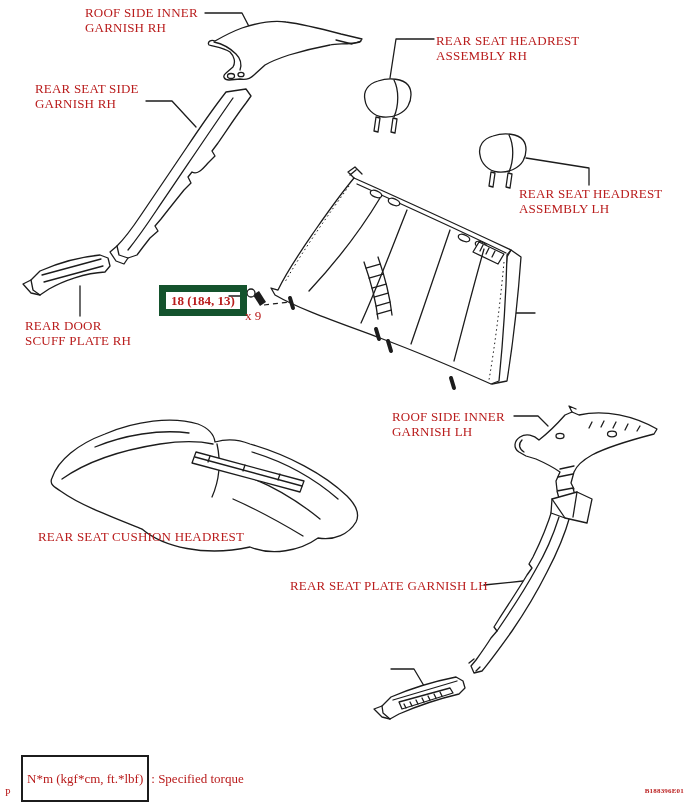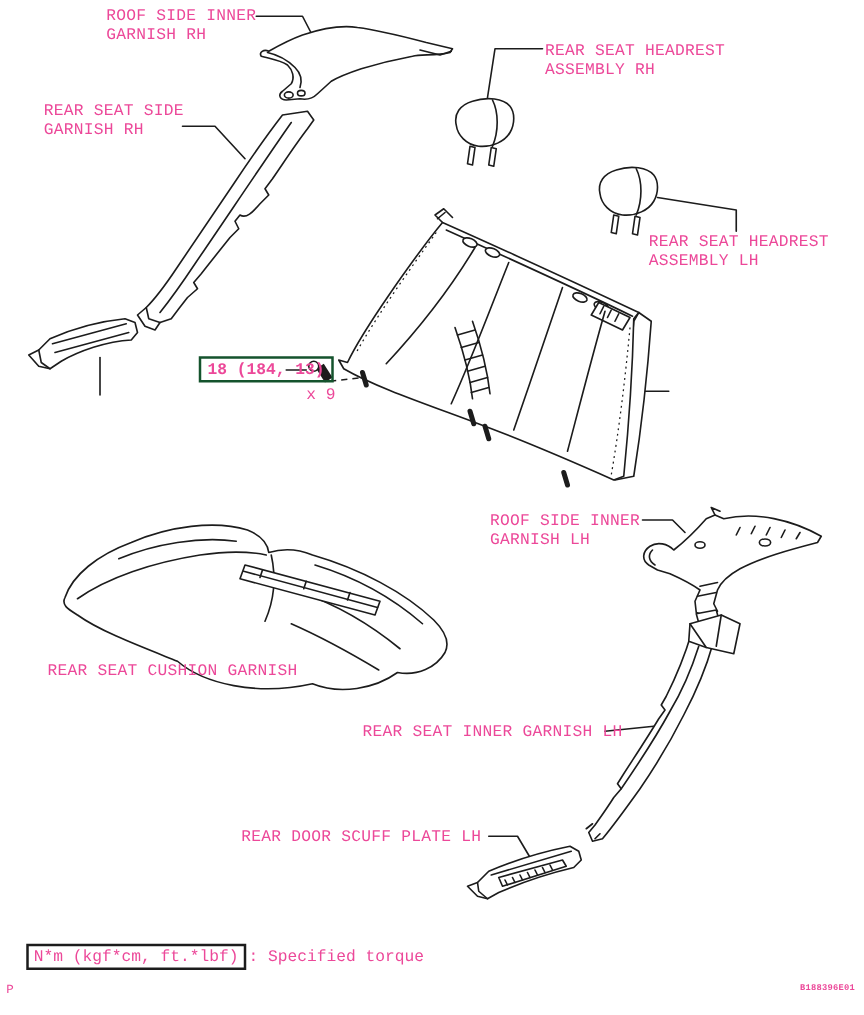--- a/index.html
+++ b/index.html
@@ -1,24 +1,24 @@
 <!DOCTYPE html>
 <html><head>
 <meta charset="utf-8">
 <style>
   html,body{margin:0;padding:0;background:#fff}
   .page{position:relative;width:691px;height:812px;background:#fff;
-        font-family:Liberation Mono, monospace;color:#ec4899;overflow:hidden}
+        font-family:Liberation Serif, serif;color:#b91c1c;overflow:hidden}
   .art{position:absolute;left:0;top:0}
   .lbl{position:absolute;font-size:13px;line-height:15px;white-space:pre-line;letter-spacing:.2px}
-  .torque-box{position:absolute;left:159px;top:285px;border:2px solid #14532d;
+  .torque-box{position:absolute;left:159px;top:285px;border:7px solid #14532d;
               padding:0 5px;height:17px;line-height:17px;font-size:13px;font-weight:bold}
   .x4{position:absolute;left:245px;top:308px;font-size:13px}
   .legend{position:absolute;left:21px;top:755px;font-size:13px;display:flex;align-items:center}
-  .legend-box{border:2px solid #1c1c1c;padding:0 4px;height:17px;line-height:17px;display:inline-block}
+  .legend-box{border:2px solid #1c1c1c;padding:13px 4px;height:17px;line-height:17px;display:inline-block}
   .legend-desc{margin-left:2px}
   .pmark{position:absolute;left:5px;top:787px;font-size:10px}
   .fig-code{position:absolute;right:7px;top:787px;font-size:7px;font-weight:bold;letter-spacing:.2px}
   
   .ln{fill:none;stroke:#1c1c1c;stroke-width:1.3;stroke-linecap:round;stroke-linejoin:round}
   .wt{fill:#fff;stroke:#1c1c1c;stroke-width:1.3;stroke-linejoin:round}
   .blk{fill:#1c1c1c;stroke:none}
   .bolt{fill:none;stroke:#1c1c1c;stroke-width:4;stroke-linecap:round}
   .dash{fill:none;stroke:#1c1c1c;stroke-width:1.2;stroke-dasharray:5 4}
   .dot{fill:none;stroke:#1c1c1c;stroke-width:1;stroke-dasharray:1.5 3}
@@ -152,25 +152,26 @@
   </svg>
 
   <div class="lbl" style="left:85px;top:5px">ROOF SIDE INNER
 GARNISH RH</div>
   <div class="lbl" style="left:436px;top:33px">REAR SEAT HEADREST
 ASSEMBLY RH</div>
   <div class="lbl" style="left:35px;top:81px">REAR SEAT SIDE
 GARNISH RH</div>
   <div class="lbl" style="left:519px;top:186px">REAR SEAT HEADREST
 ASSEMBLY LH</div>
+  <div class="lbl" style="left:25px;top:318px">REAR DOOR
+SCUFF PLATE RH</div>
   <div class="lbl" style="left:392px;top:409px">ROOF SIDE INNER
 GARNISH LH</div>
-  <div class="lbl" style="left:38px;top:529px">REAR SEAT CUSHION GARNISH</div>
-  <div class="lbl" style="left:290px;top:578px">REAR SEAT INNER GARNISH LH</div>
-  <div class="lbl" style="left:193px;top:662px">REAR DOOR SCUFF PLATE LH</div>
+  <div class="lbl" style="left:38px;top:529px">REAR SEAT CUSHION HEADREST</div>
+  <div class="lbl" style="left:290px;top:578px">REAR SEAT PLATE GARNISH LH</div>
 
   <div class="torque-box">18 (184, 13)</div>
   <div class="x4">x 9</div>
 
   <div class="legend">
     <span class="legend-box">N*m (kgf*cm, ft.*lbf)</span>
     <span class="legend-desc">: Specified torque</span>
   </div>
 
   <div class="pmark">P</div>

